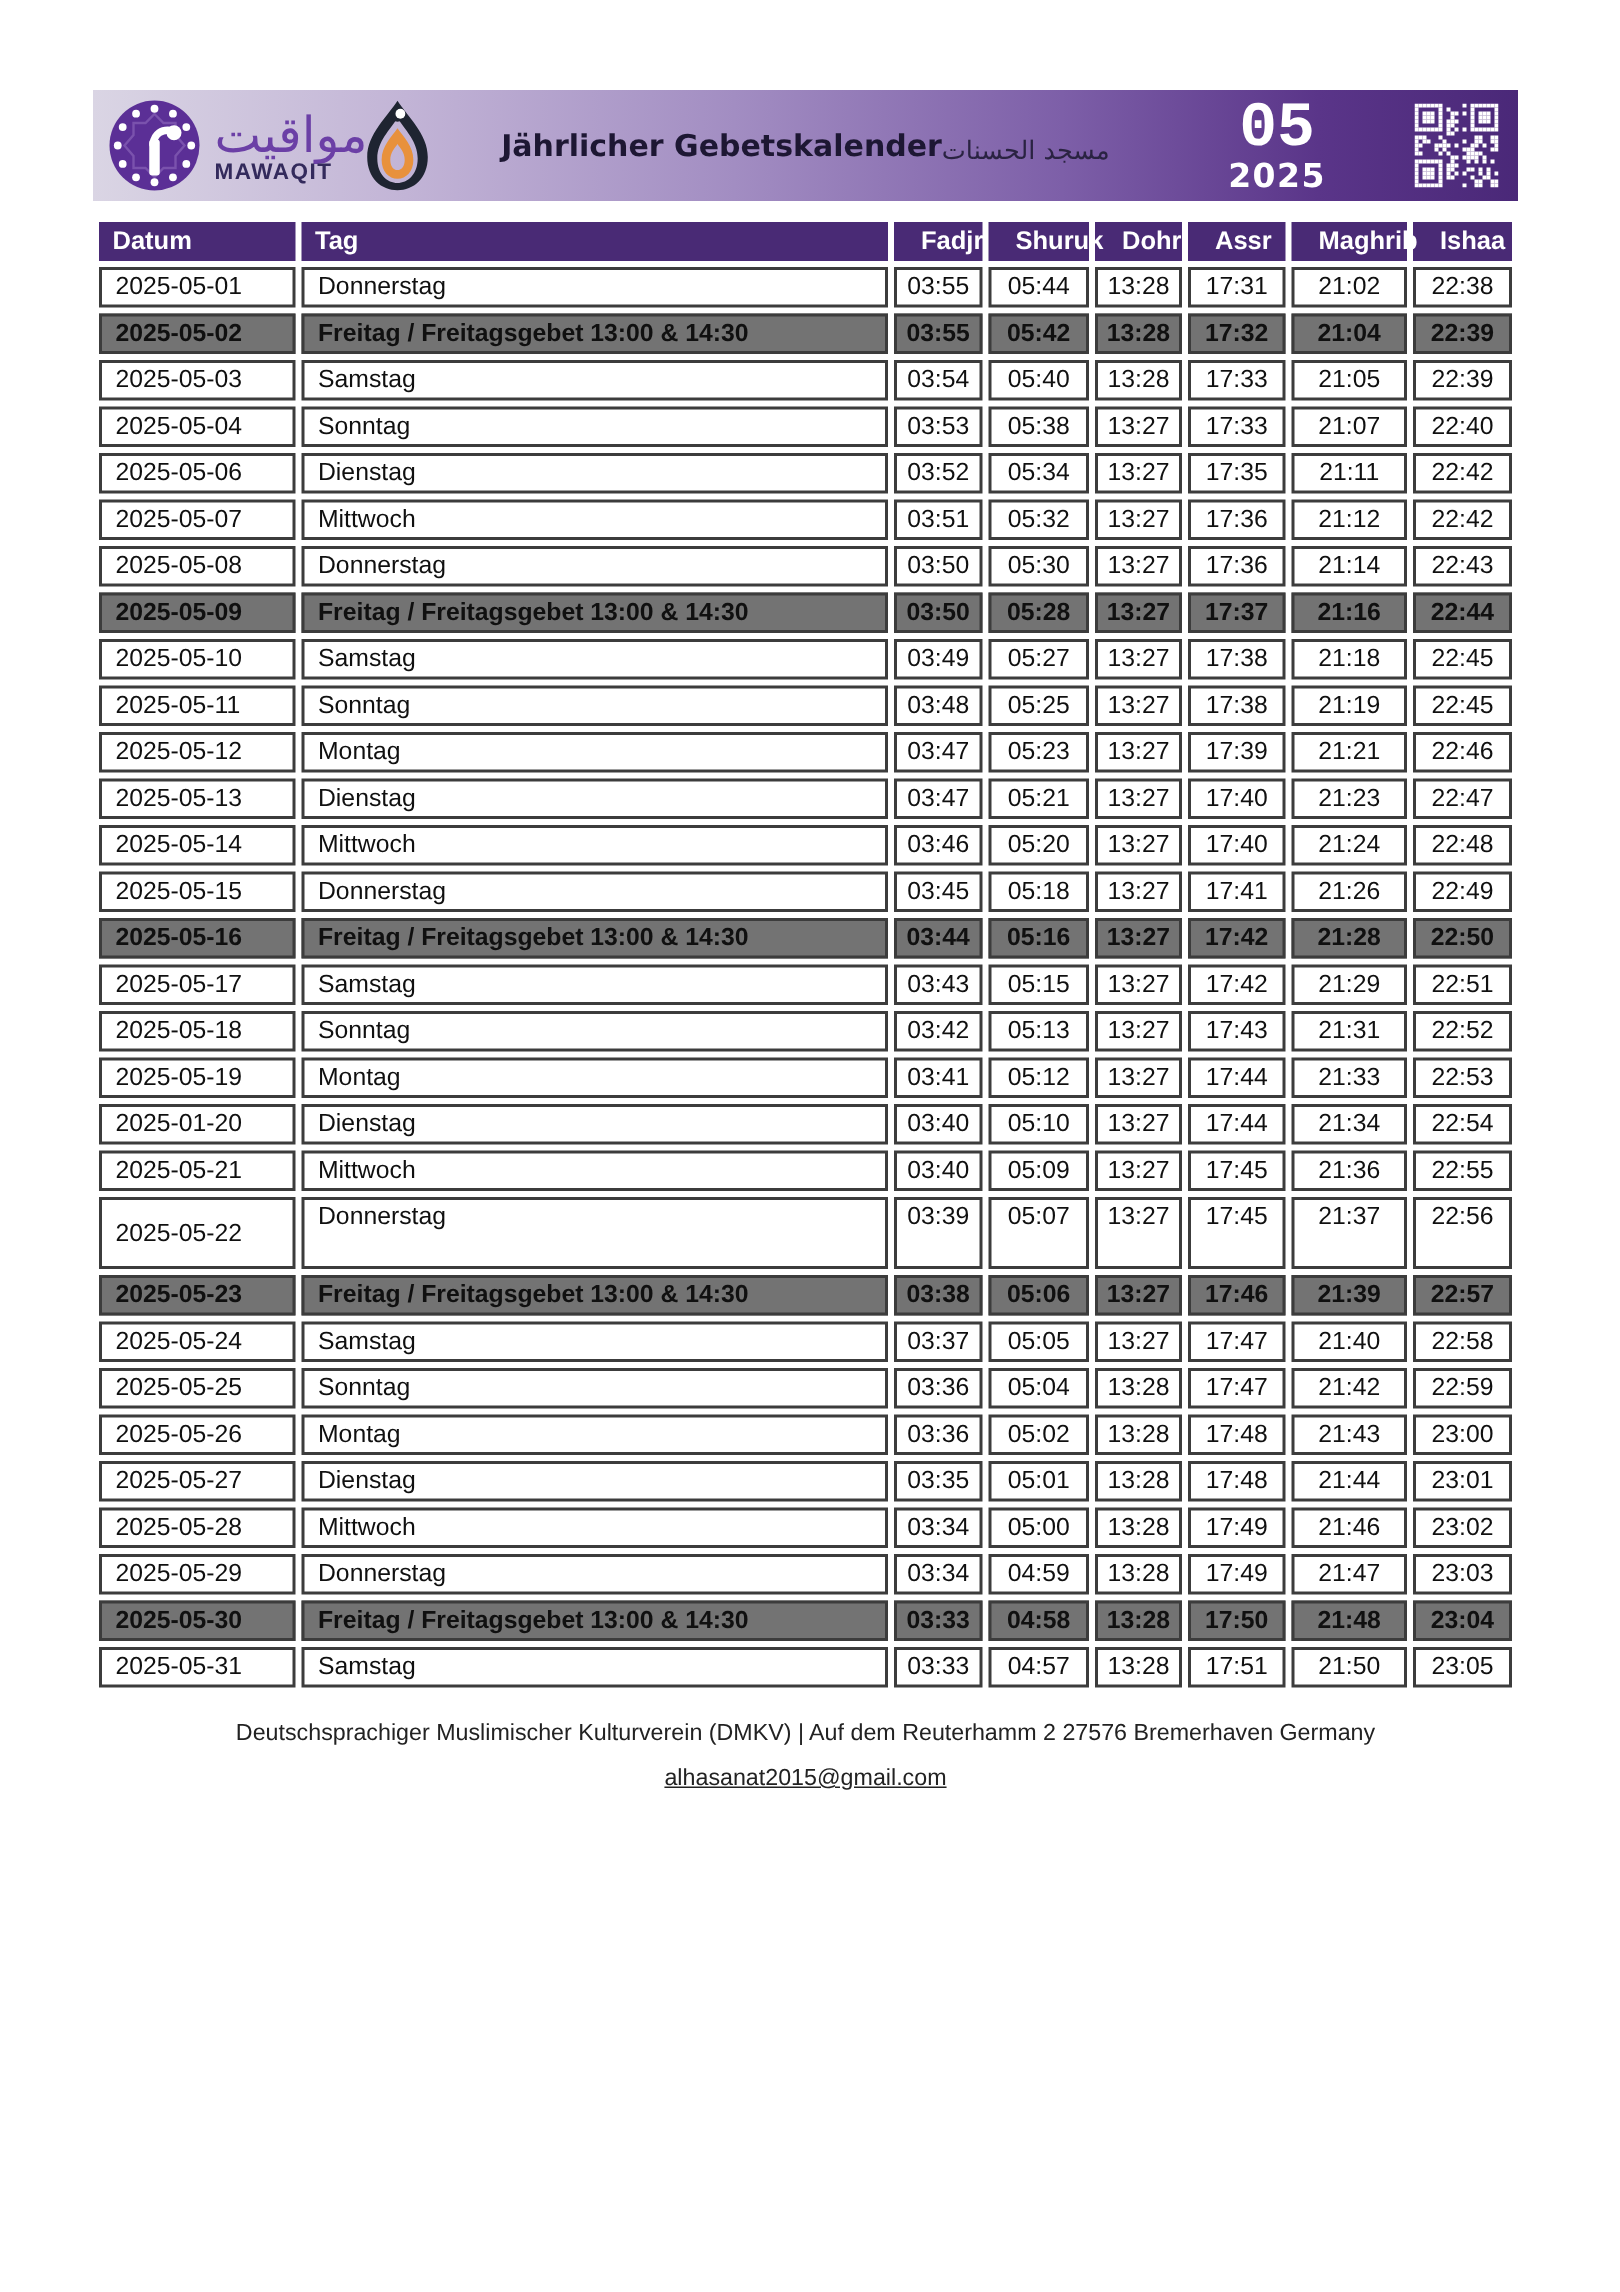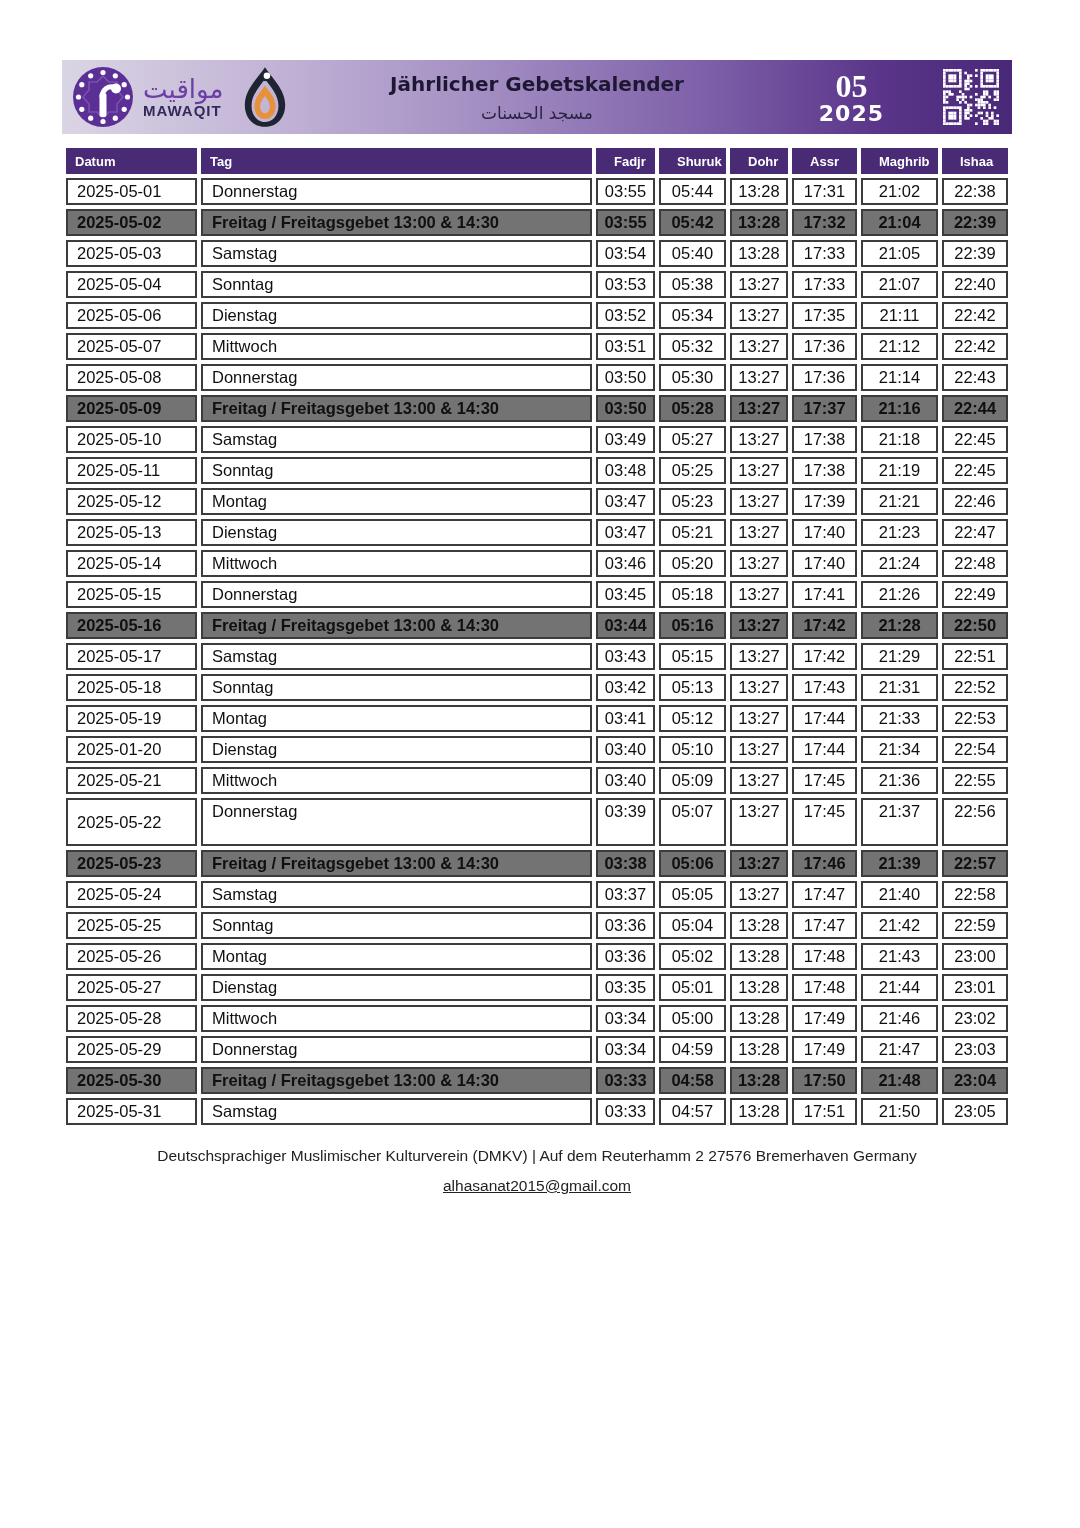--- a/index.html
+++ b/index.html
@@ -17,51 +17,51 @@
   
   .band {
     position: relative;
     margin-top: 60px;
     width: 950px;
     height: 74px;
     background: linear-gradient(90deg, #dad5e4 0%, #c2b4d6 22%, #a28dc2 45%, #7d5fa8 68%, #5a3589 86%, #4a2878 100%);
   }
   .brand { position: absolute; left: 10px; top: 6px; display: flex; align-items: center; gap: 9px; }
   .brand-text { display: flex; flex-direction: column; line-height: 1; }
-  .brand-arabic { font-size: 26px; color: #6b3fa6; font-family: "DejaVu Sans", sans-serif; }
+  .brand-arabic { font-size: 33px; color: #6b3fa6; font-family: "DejaVu Sans", sans-serif; }
   .brand-latin { font-size: 15px; font-weight: bold; letter-spacing: 1px; color: #332a5c; margin-top: 1px; }
   .mosque-logo { position: absolute; left: 178px; top: 5px; }
   .titles {
     position: absolute; left: 0; right: 0; top: 0; height: 100%;
-    display: flex; flex-direction: column; align-items: center; justify-content: center;
+    display: flex; flex-direction: row; align-items: center; justify-content: center;
     pointer-events: none;
   }
   .band-title { font-family: "DejaVu Sans", sans-serif; font-size: 20px; font-weight: bold; color: #1d1733; }
   .band-subtitle { font-family: "DejaVu Sans", sans-serif; font-size: 17px; color: #2a2342; margin-top: 7px; }
   .month-block {
     position: absolute; right: 128px; top: 50%; transform: translateY(-50%);
     text-align: center; color: #ffffff; line-height: 1;
   }
-  .month-num { font-size: 32px; font-weight: bold; font-family: Liberation Serif, serif; }
+  .month-num { font-size: 42px; font-weight: bold; font-family: Liberation Mono, monospace; }
   .month-year { font-size: 22px; font-weight: bold; letter-spacing: 1px; margin-top: 1px; font-family: "DejaVu Sans", sans-serif; }
   .qr { position: absolute; right: 13px; top: 50%; transform: translateY(-50%); width: 56px; height: 56px; }
 
   
   table.calendar {
     margin-top: 10px;
     width: 950px;
     table-layout: fixed;
     border-collapse: separate;
     border-spacing: 4px;
   }
   .calendar th {
     background: #492a75;
     color: #ffffff;
     font-weight: bold;
-    font-size: 13px;
+    font-size: 17px;
     text-align: left;
     padding: 3px 9px;
     height: 20px;
     border: none;
   }
   .calendar th.t { text-align: center; padding: 3px 18px; }
   .calendar td {
     border: 2px solid #3c3c3c;
     background: #ffffff;
     font-size: 16.5px;

